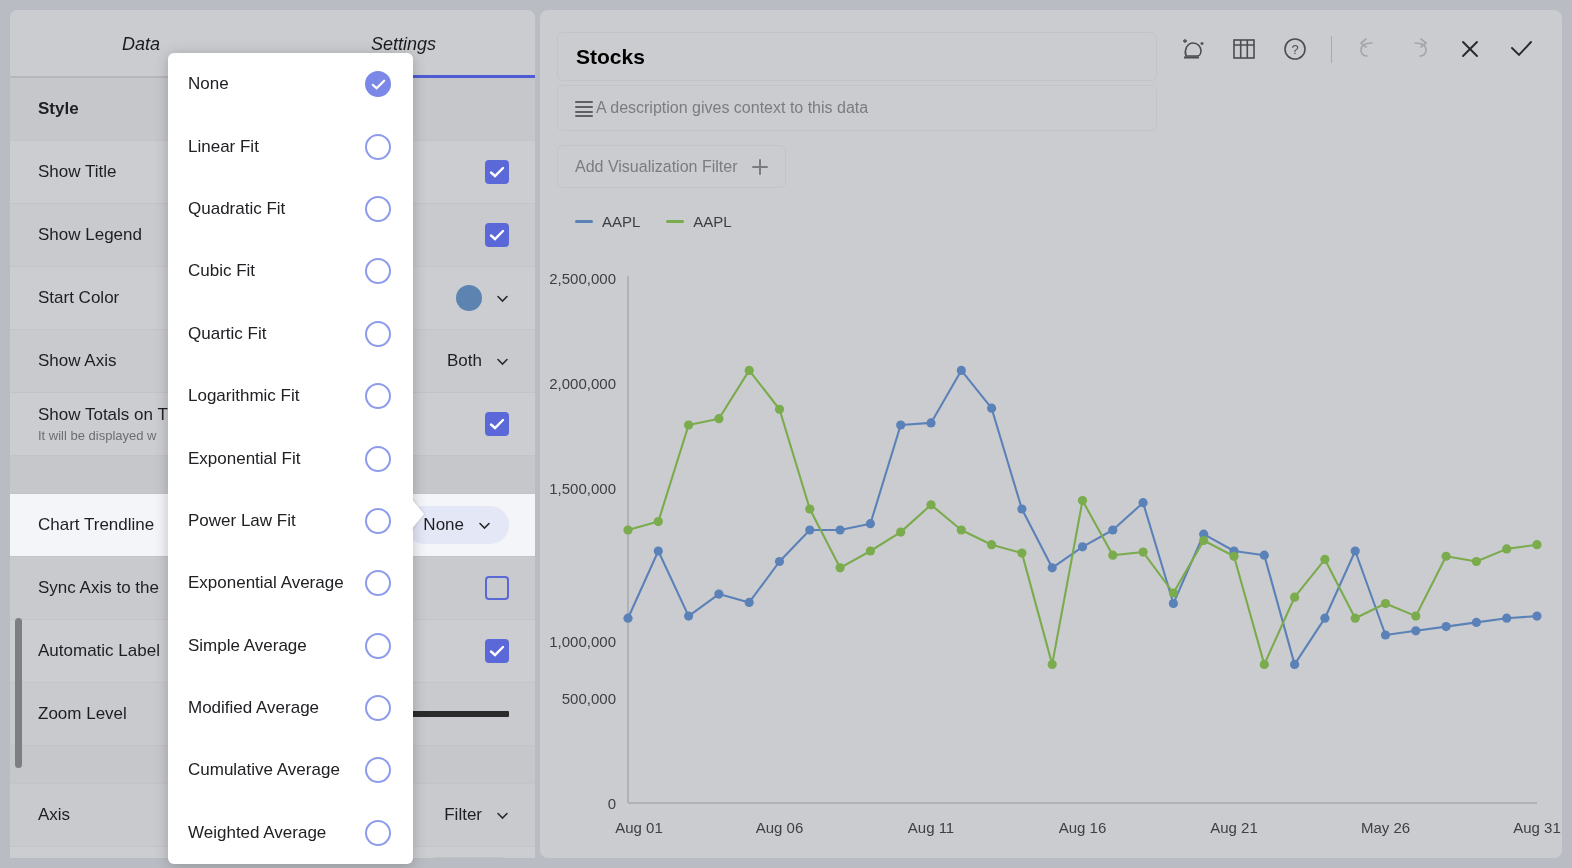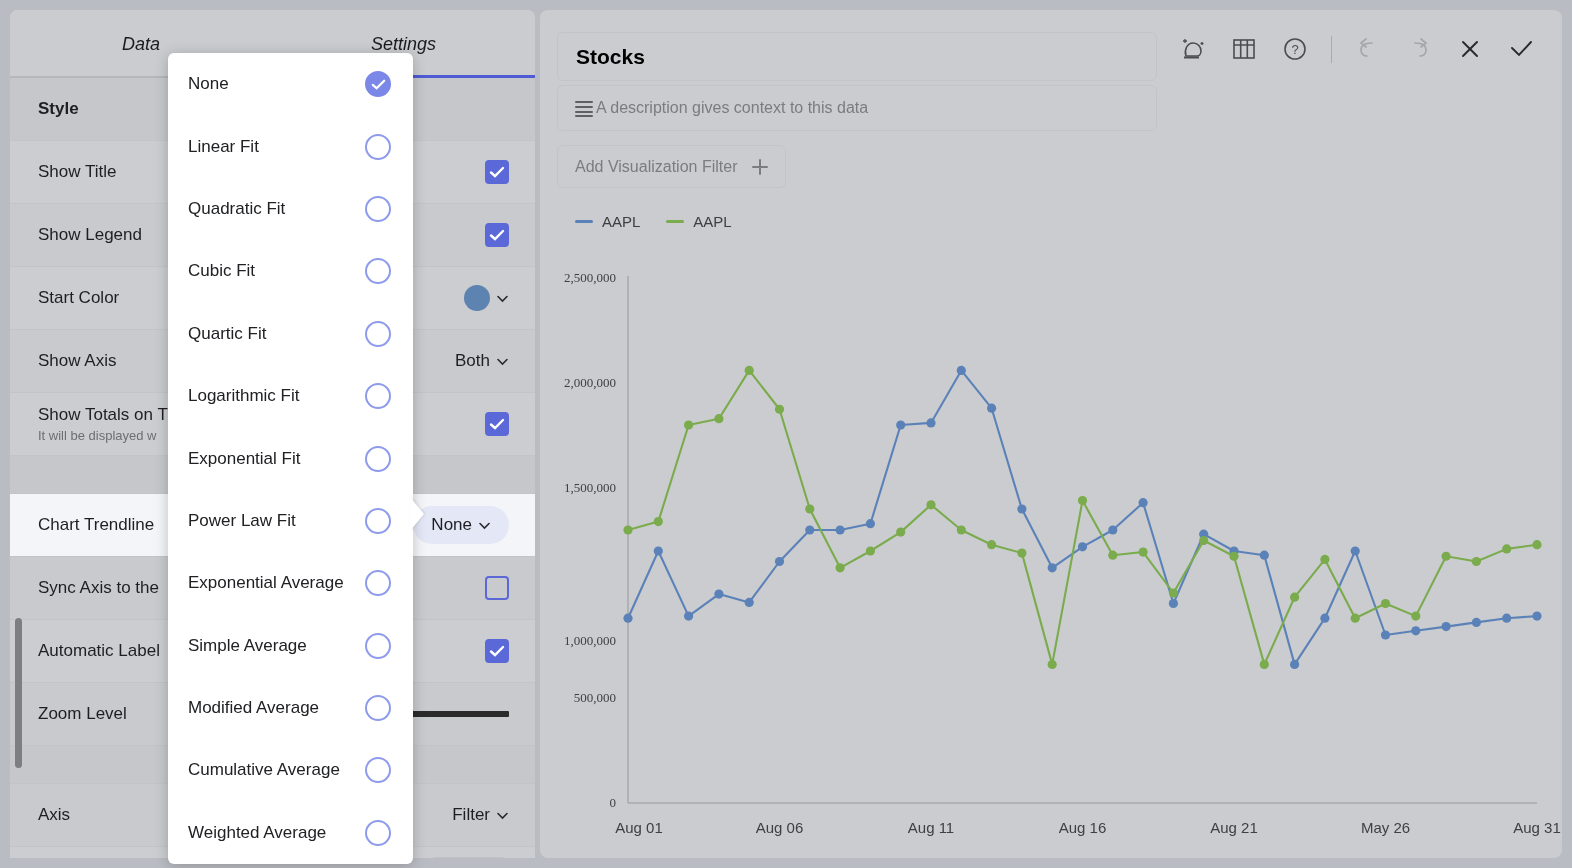--- a/index.html
+++ b/index.html
@@ -65,21 +65,21 @@
     width: 24px; height: 24px; border-radius: 4px;
     border: 2px solid #5b68d8; background: #5b68d8;
     display: flex; align-items: center; justify-content: center;
     cursor: pointer;
   }
   .cb.off { background: transparent; }
   .cb svg { width: 18px; height: 18px; }
 
   
   .pill {
-    display: inline-flex; align-items: center; gap: 6px;
+    display: inline-flex; align-items: center; gap: 14px;
     font-size: 17px; color: #1f1f22; cursor: pointer;
     padding: 2px 0;
   }
   .pill.highlight {
     background: #e3e7f6; border-radius: 22px; padding: 9px 18px;
   }
   .caret { display:inline-block; width: 13px; height: 13px; }
   .caret svg { width: 13px; height: 13px; display: block; }
 
   .color-dot {
@@ -195,23 +195,22 @@
   }
   .lgd { display: flex; align-items: center; gap: 9px; cursor: pointer; }
   .lgd-dash { width: 18px; height: 3px; border-radius: 2px; }
   .lgd-txt { font-size: 15px; color: #3d3e41; }
 
   
   .chart-wrap { position: absolute; left: 0; top: 238px; width: 1022px; height: 600px; }
   .chart-svg { position: absolute; left: 0; top: 0; }
   .ytick {
     position: absolute; right: 0; transform: translateY(-50%);
-    font-size: 13px; color: #3f4043; text-align: right;
+    font-size: 15px; color: #3f4043; text-align: right;
     white-space: nowrap;
-    font-family: Liberation Serif, serif;
   }
   .ytick-holder { position: absolute; left: 0; top: 0; width: 88px; height: 560px; }
   .xtick {
     position: absolute; transform: translateX(-50%);
     font-size: 15px; color: #3f4043; white-space: nowrap;
   }
 </style>
 </head>
 <body>
 

